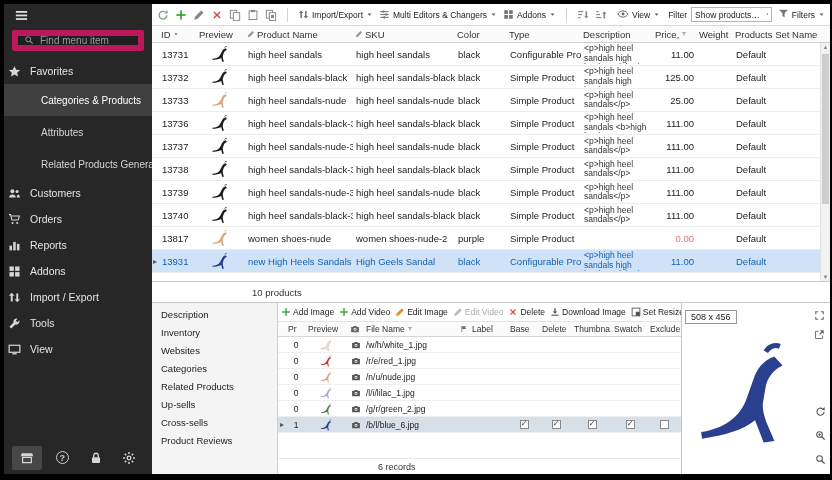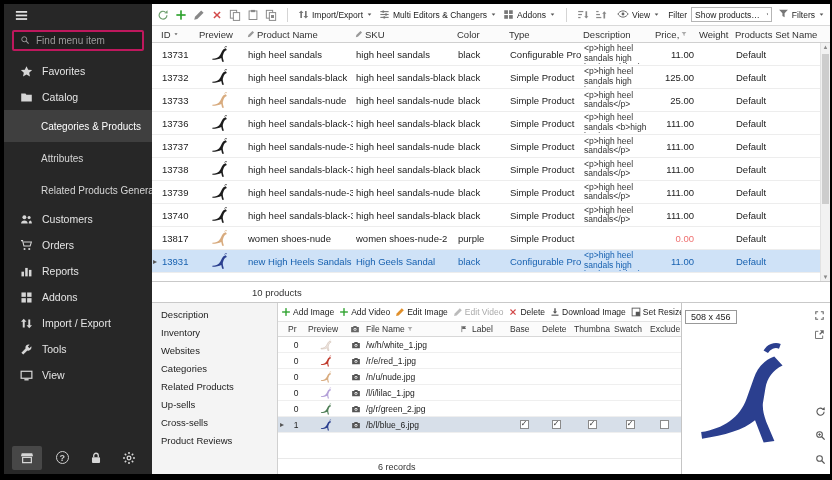--- a/index.html
+++ b/index.html
@@ -7,25 +7,25 @@
                font-family: "Liberation Sans", sans-serif; }
   .window { position: relative; width: 832px; height: 480px; background: #000; }
   .inner { position: absolute; left: 4px; top: 4px; width: 826px; height: 470px;
            display: flex; background: #fff; }
 
   
   .sidebar { width: 148px; flex: none; background: #272727; color: #e4e4e4;
              display: flex; flex-direction: column; font-size: 10.5px; overflow: hidden; }
   .sb-burger { height: 24px; display: flex; align-items: center; padding-left: 10px; }
   .sb-search { height: 21px; margin: 2px 8px 7px 8px; background: #1f1f1f;
-               border: 2px solid #be185d; border-radius: 2px; display: flex;
+               border: 6px solid #be185d; border-radius: 2px; display: flex;
                align-items: center; gap: 6px; padding: 0 6px; color: #9a9a9a; font-size: 10px; }
   .sb-menu { flex: 1; overflow: hidden; }
   .sb-item { height: 26px; display: flex; align-items: center; gap: 9px;
-             padding-left: 16px; white-space: nowrap; }
+             padding-left: 4px; white-space: nowrap; }
   .sb-sub { height: 32px; display: flex; align-items: center; padding-left: 37px;
             font-size: 10px; color: #d6d6d6; white-space: nowrap; overflow: hidden; }
   .sb-sub.sel { background: #3f3f3f; color: #fff; }
   .sb-bottom { height: 30px; flex: none; display: flex; align-items: center;
                justify-content: space-between; padding: 0 10px 3px 8px; }
   .slot { width: 26px; height: 24px; display: flex; align-items: center; justify-content: center; }
   .slot.active { background: #474747; border-radius: 2px; width: 30px; }
   .help-circle { width: 13px; height: 13px; border: 1.5px solid #cfcfcf; border-radius: 50%;
                  font-size: 9px; display: flex; align-items: center; justify-content: center;
                  color: #cfcfcf; font-weight: bold; }
@@ -132,26 +132,20 @@
               <line x1="9.9" y1="9.9" x2="13.8" y2="13.8" stroke="#9a9a9a" stroke-width="1.7"></line>
             </svg></span>
         <span>Find menu item</span>
       </div>
       <nav class="sb-menu">
           <div class="sb-item">
             <svg width="13" height="13" viewBox="0 0 16 16">
               <path fill="#d6d6d6" d="M8 1.4l2.1 4.4 4.8.5-3.6 3.2 1 4.7L8 11.7l-4.3 2.5 1-4.7L1.1 6.3l4.8-.5z"></path>
             </svg>
             <span>Favorites</span>
-          </div>
-          <div class="sb-item">
-            <svg width="13" height="13" viewBox="0 0 16 16">
-              <path fill="#d6d6d6" d="M1.5 3h5.2l1.2 1.7h6.6V13H1.5z"></path>
-            </svg>
-            <span>Catalog</span>
           </div>
           <div class="sb-sub sel">Categories &amp; Products</div>
           <div class="sb-sub">Attributes</div>
           <div class="sb-sub">Related Products Generator</div>
           <div class="sb-item">
             <svg width="13" height="13" viewBox="0 0 16 16">
               <circle cx="5.4" cy="5.3" r="2.4" fill="#d6d6d6"></circle>
               <path fill="#d6d6d6" d="M1.3 12.8c0-2.3 1.8-3.7 4.1-3.7s4.1 1.4 4.1 3.7z"></path>
               <circle cx="11.2" cy="5.6" r="1.9" fill="#d6d6d6"></circle>
               <path fill="#d6d6d6" d="M10.7 12.8c0-1.8.8-3 2-3.6 1.2.5 1.9 1.8 1.9 3.6z"></path>

